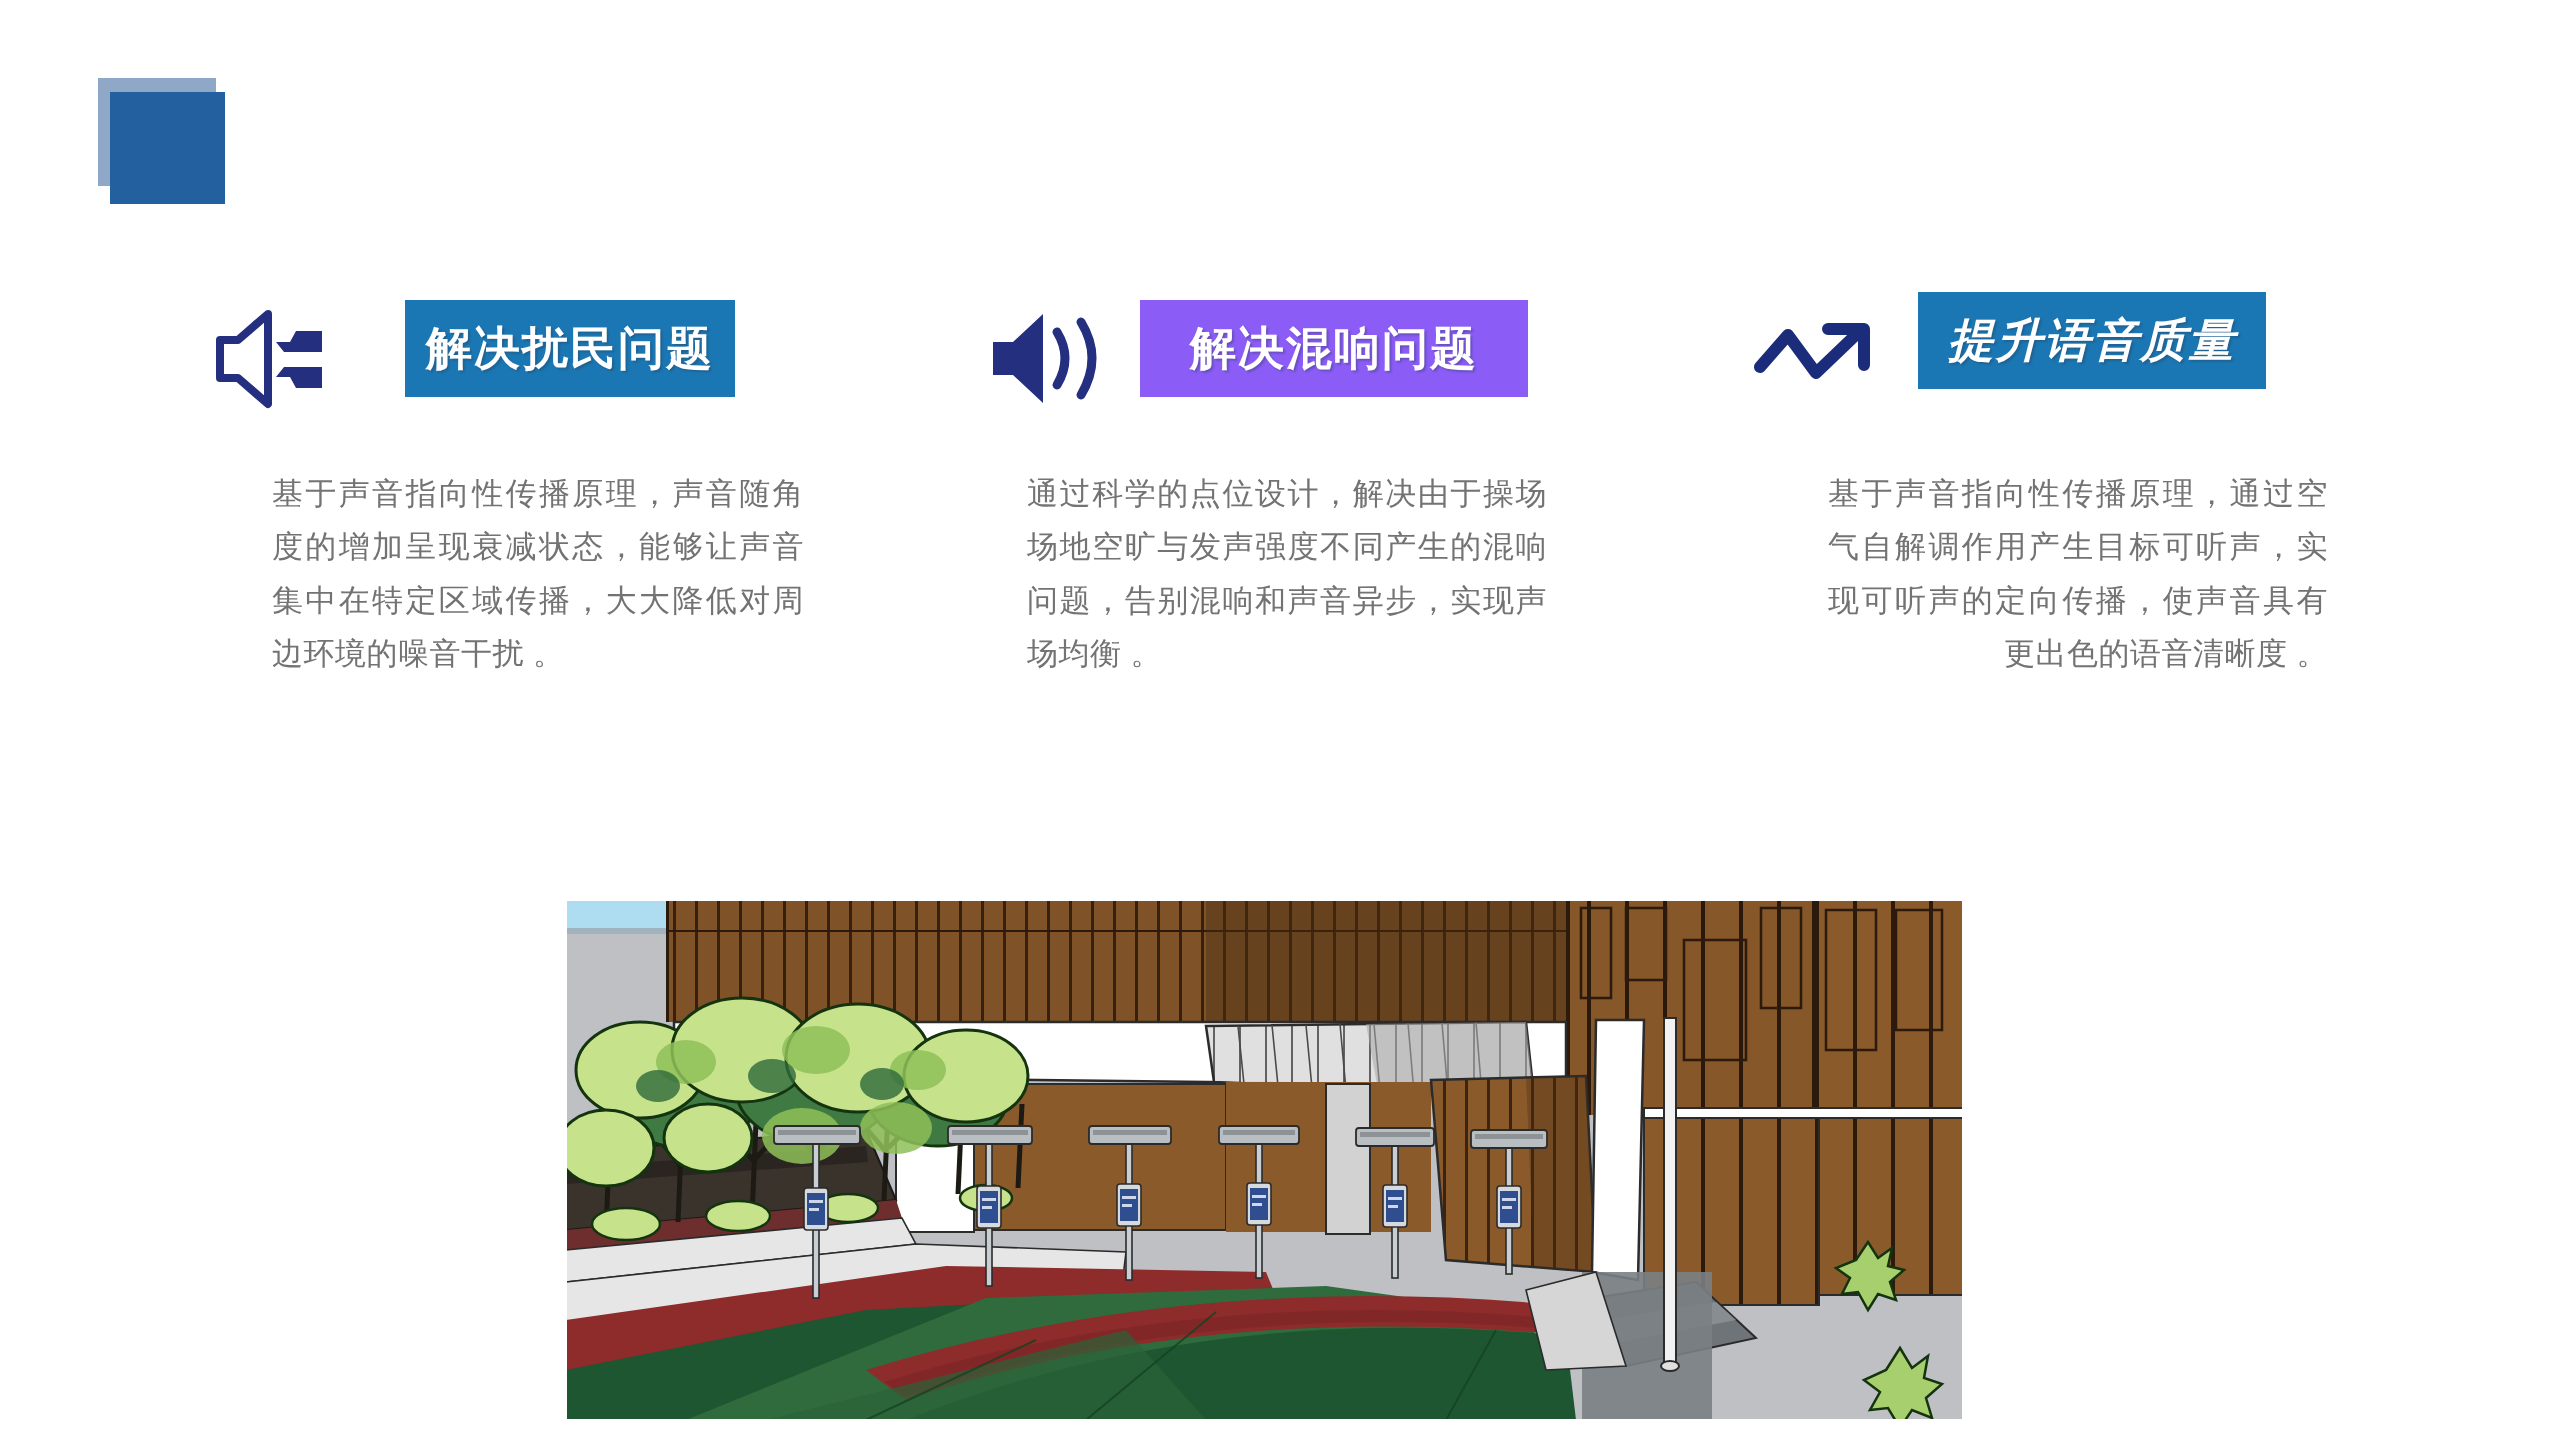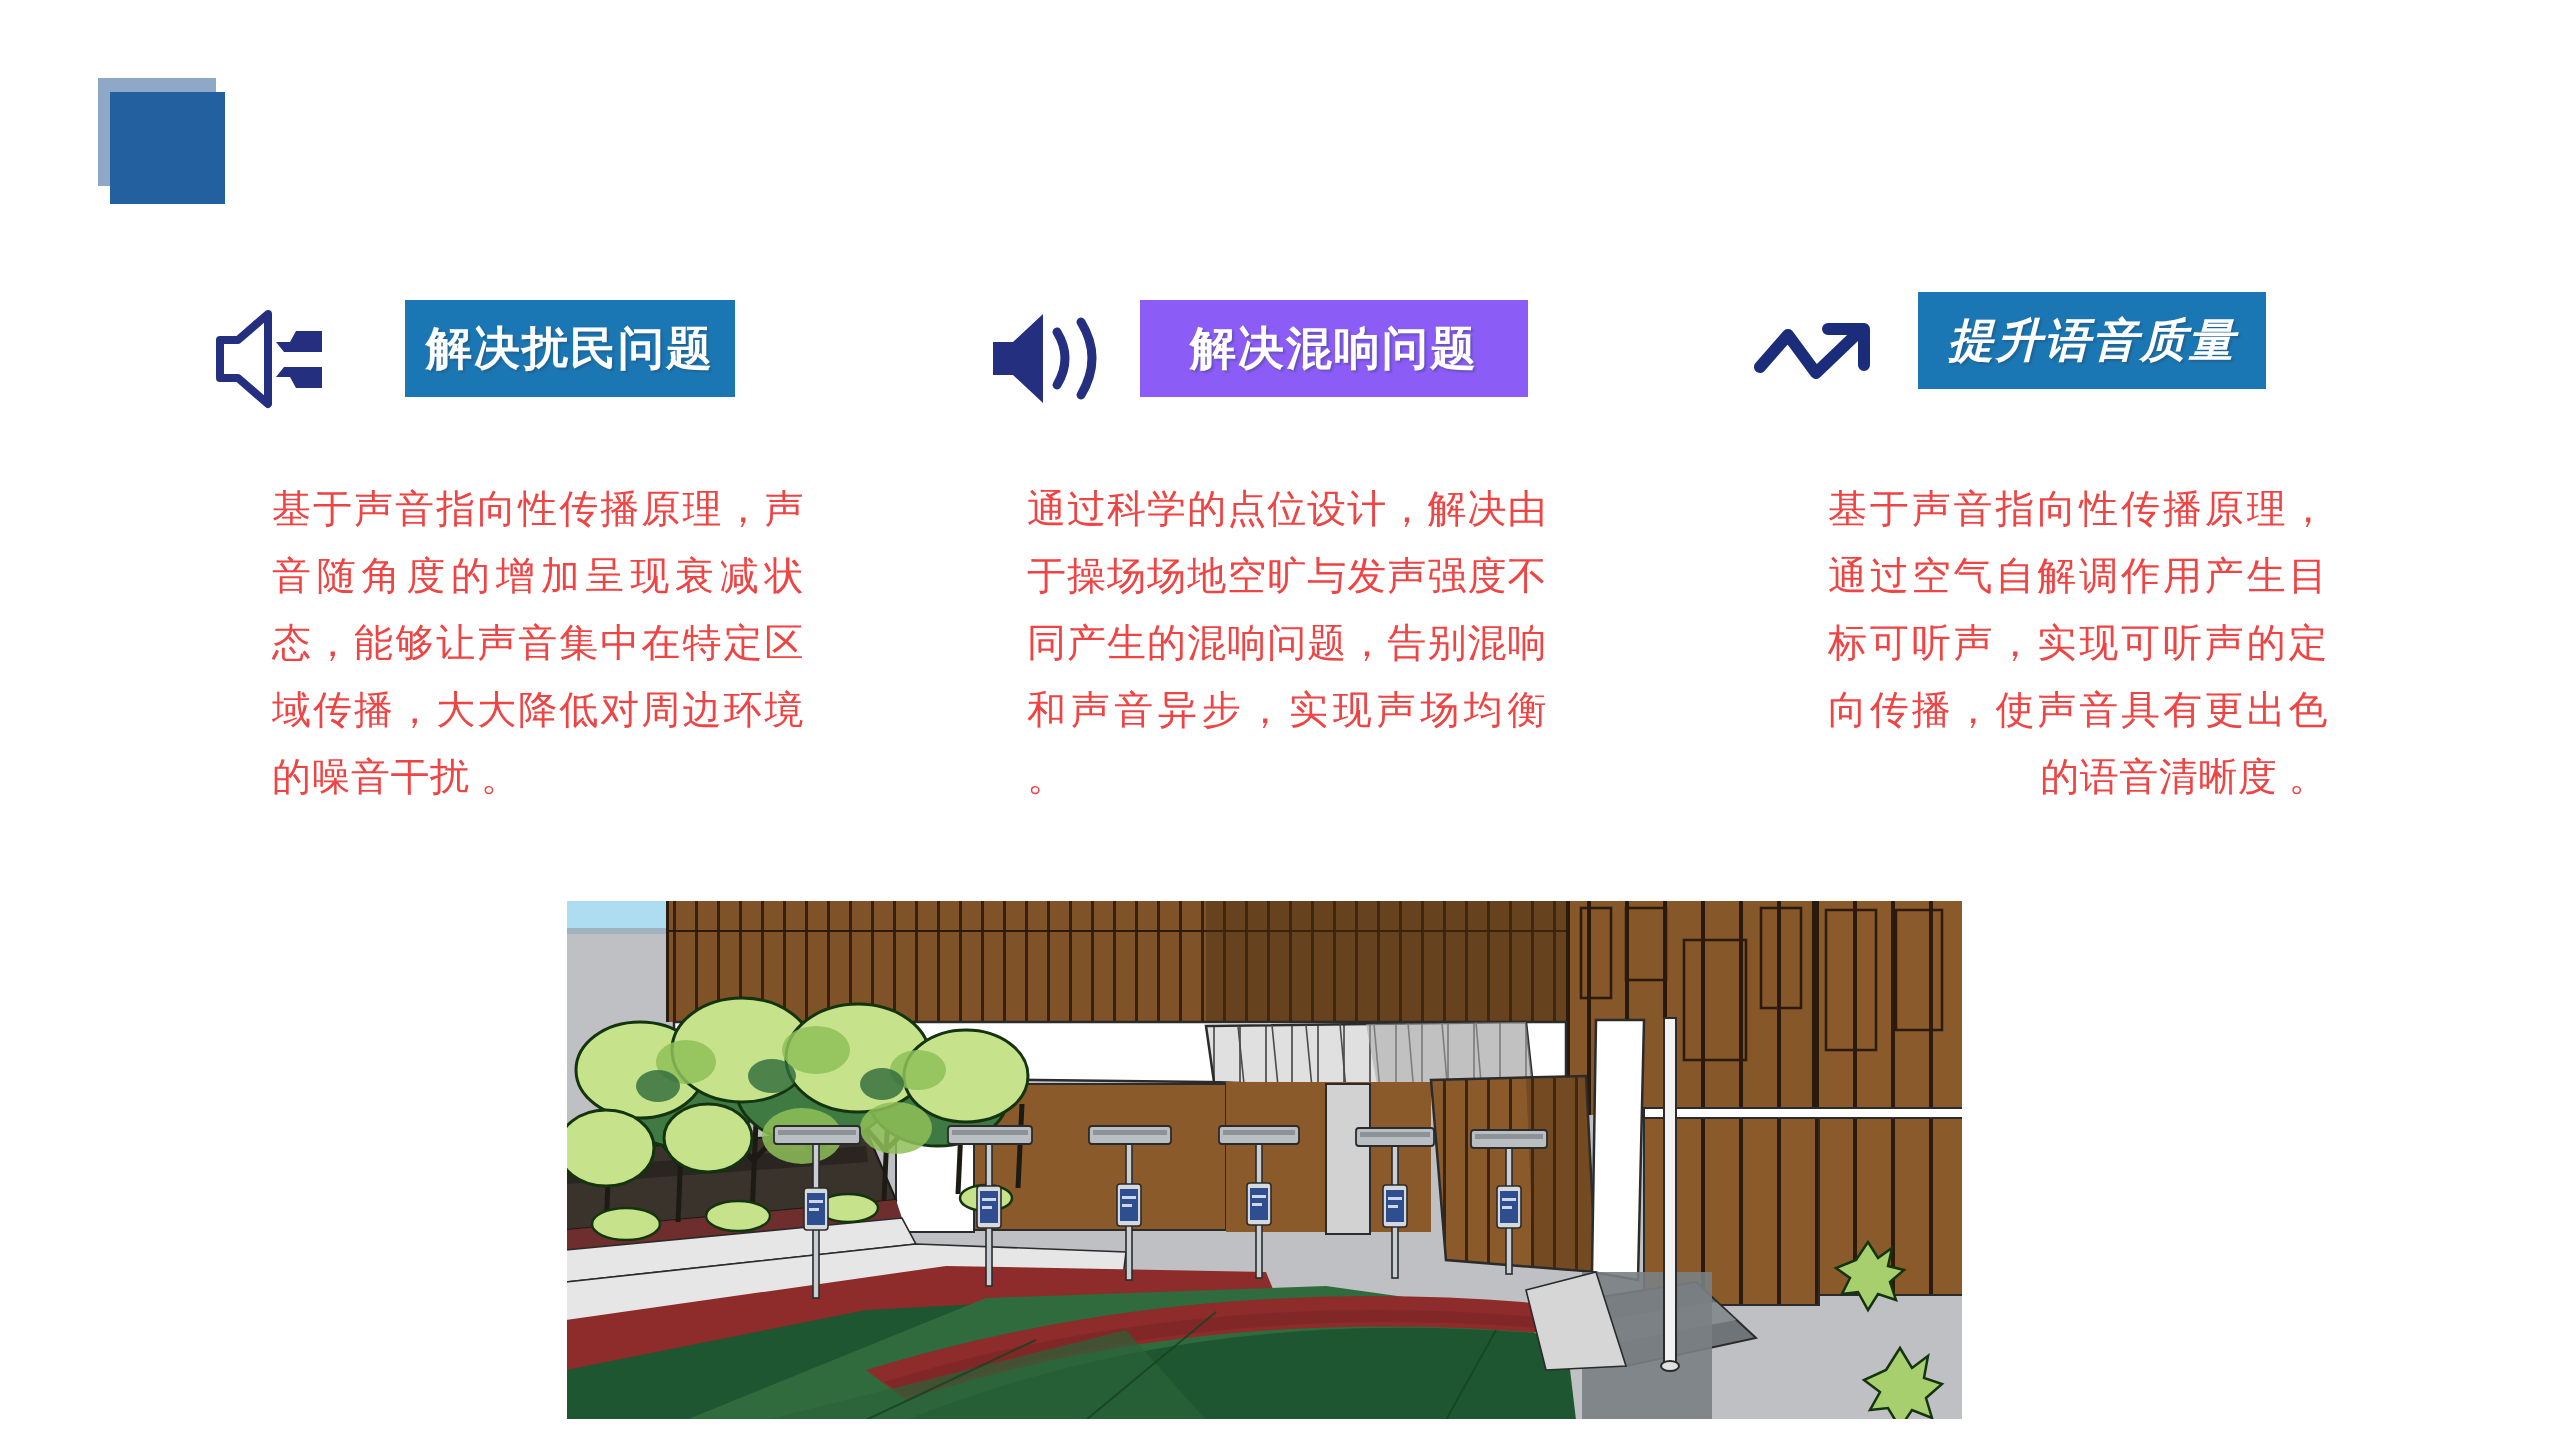--- a/index.html
+++ b/index.html
@@ -91,25 +91,25 @@
     letter-spacing: 2px;
     white-space: nowrap;
     text-shadow: 2px 2px 2px rgba(40,60,90,0.35);
   }
   .col-1 .badge { left: 195px; width: 330px; background: #1B77B3; }
   .col-2 .badge { left: 165px; width: 388px; background: #8b5cf6; }
   .col-3 .badge { left: 178px; width: 348px; background: #1B77B3; top: 2px; font-style: italic; }
 
   .body-text {
     position: absolute;
-    top: 185px;
+    top: 177px;
     width: 580px;
-    font-size: 39px;
+    font-size: 31px;
     line-height: 1.72;
-    color: #ef4444;
+    color: #737373;
     text-align: justify;
     text-align-last: left;
     letter-spacing: 0.5px;
   }
   .col-1 .body-text { left: 62px; width: 532px; }
   .col-2 .body-text { left: 52px; width: 520px; }
   .col-3 .body-text { left: 88px; width: 500px; text-align-last: right; }
 
   
   #scene {

